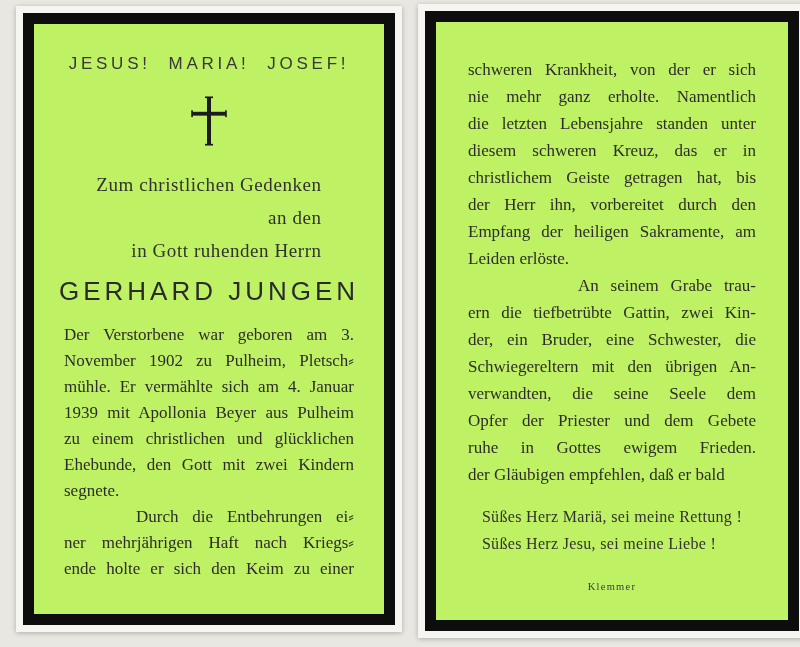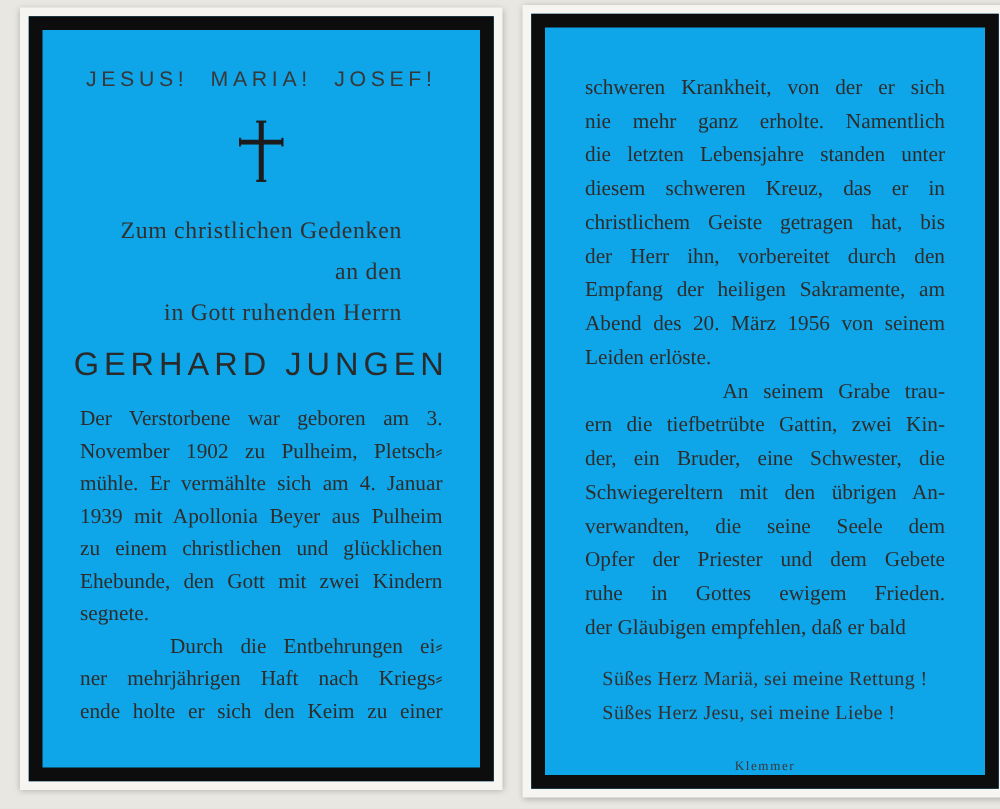--- a/index.html
+++ b/index.html
@@ -19,21 +19,21 @@
     position: absolute;
     background: #f6f5f1;
     box-shadow: 0 1px 5px rgba(0,0,0,0.25);
     padding: 7px;
     box-sizing: border-box;
   }
   .page-left  { left: 16px;  top: 6px; width: 386px; height: 626px; }
   .page-right { left: 418px; top: 4px; width: 388px; height: 634px; }
   .frame {
     border: 11px solid #0d0d0d;
-    background: #0ea5e9;
+    background: #bef264;
     width: 100%;
     height: 100%;
     box-sizing: border-box;
     display: flex;
     flex-direction: column;
     align-items: center;
     overflow: hidden;
   }
   
   .invocation {
@@ -148,21 +148,20 @@
 
       <div class="bodytext">
           <div class="para">
             <div class="line">schweren Krankheit, von der er sich</div>
             <div class="line">nie mehr ganz erholte. Namentlich</div>
             <div class="line">die letzten Lebensjahre standen unter</div>
             <div class="line">diesem schweren Kreuz, das er in</div>
             <div class="line">christlichem Geiste getragen hat, bis</div>
             <div class="line">der Herr ihn, vorbereitet durch den</div>
             <div class="line">Empfang der heiligen Sakramente, am</div>
-            <div class="line">Abend des 20. März 1956 von seinem</div>
             <div class="line">Leiden erlöste.</div>
           </div>
           <div class="para indent">
             <div class="line">An seinem Grabe trau-</div>
             <div class="line">ern die tiefbetrübte Gattin, zwei Kin-</div>
             <div class="line">der, ein Bruder, eine Schwester, die</div>
             <div class="line">Schwiegereltern mit den übrigen An-</div>
             <div class="line">verwandten, die seine Seele dem</div>
             <div class="line">Opfer der Priester und dem Gebete</div>
             <div class="line">ruhe in Gottes ewigem Frieden.</div>

